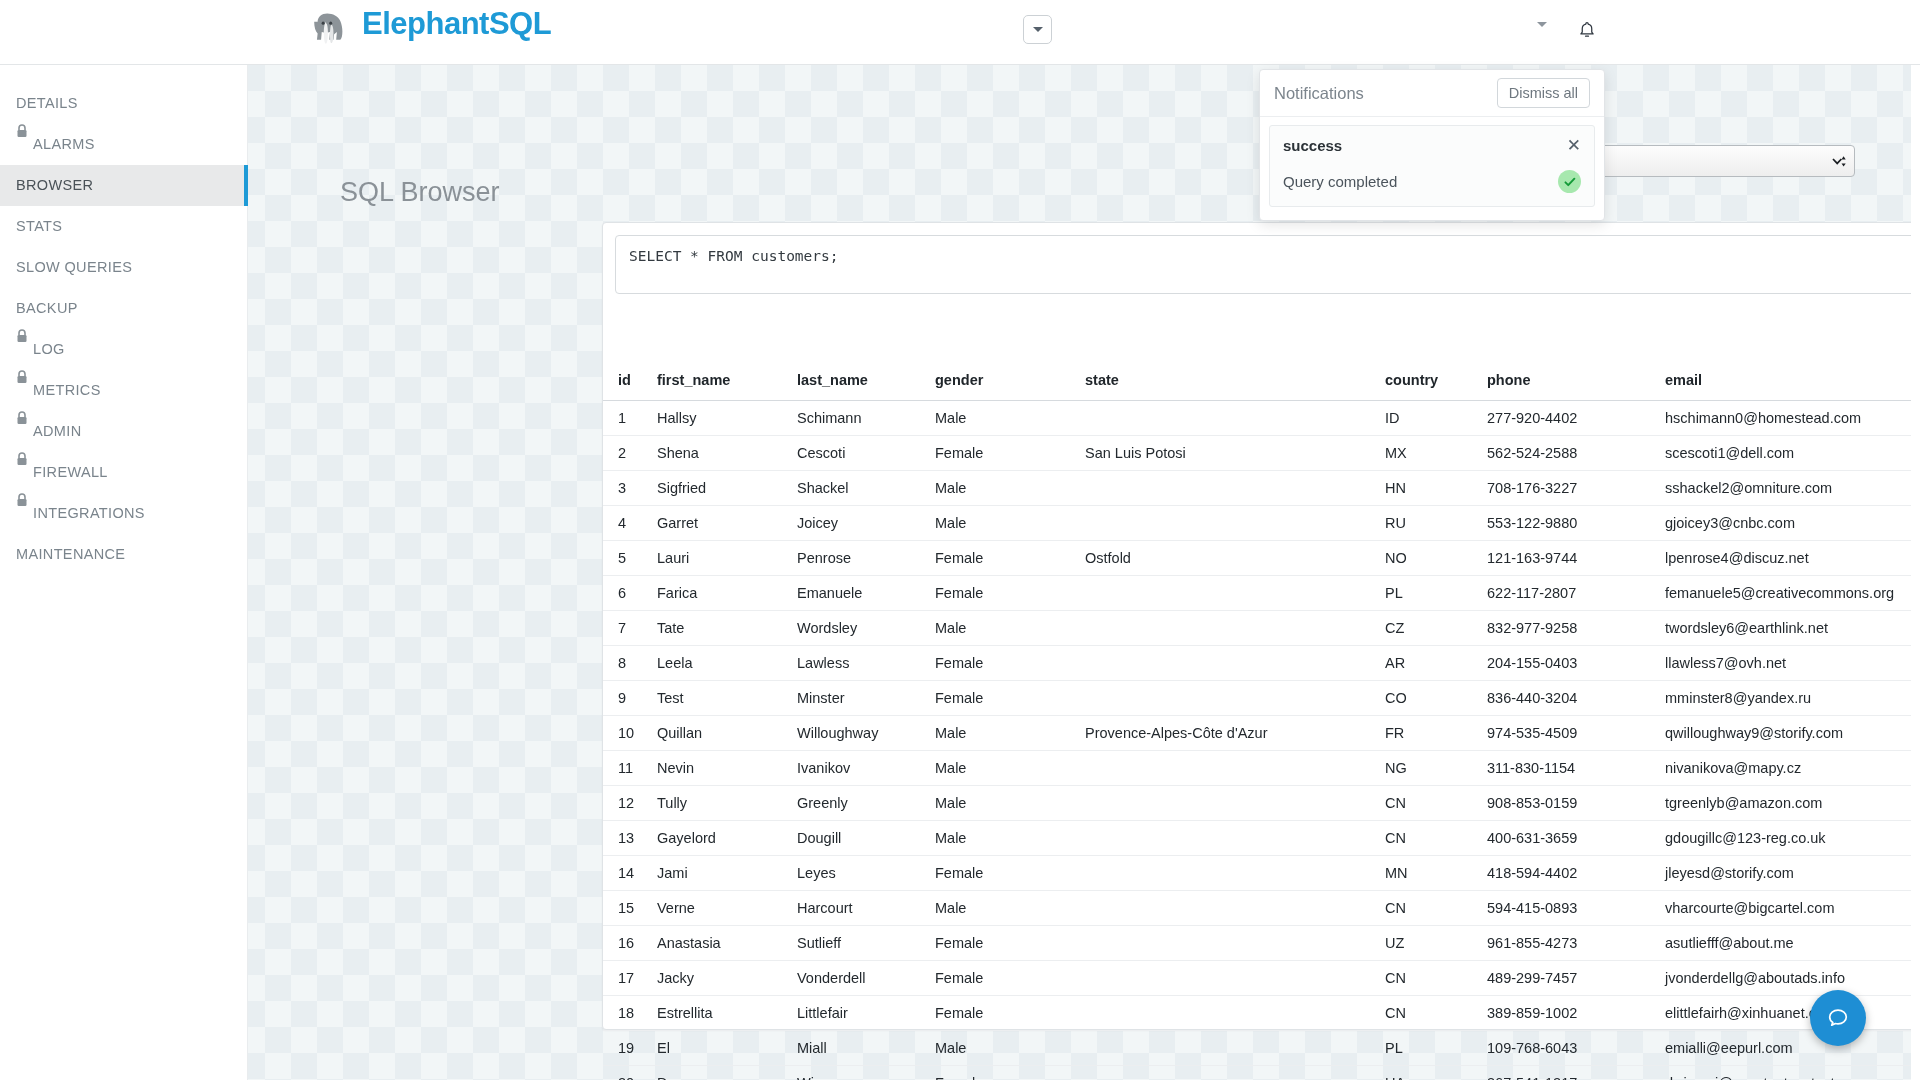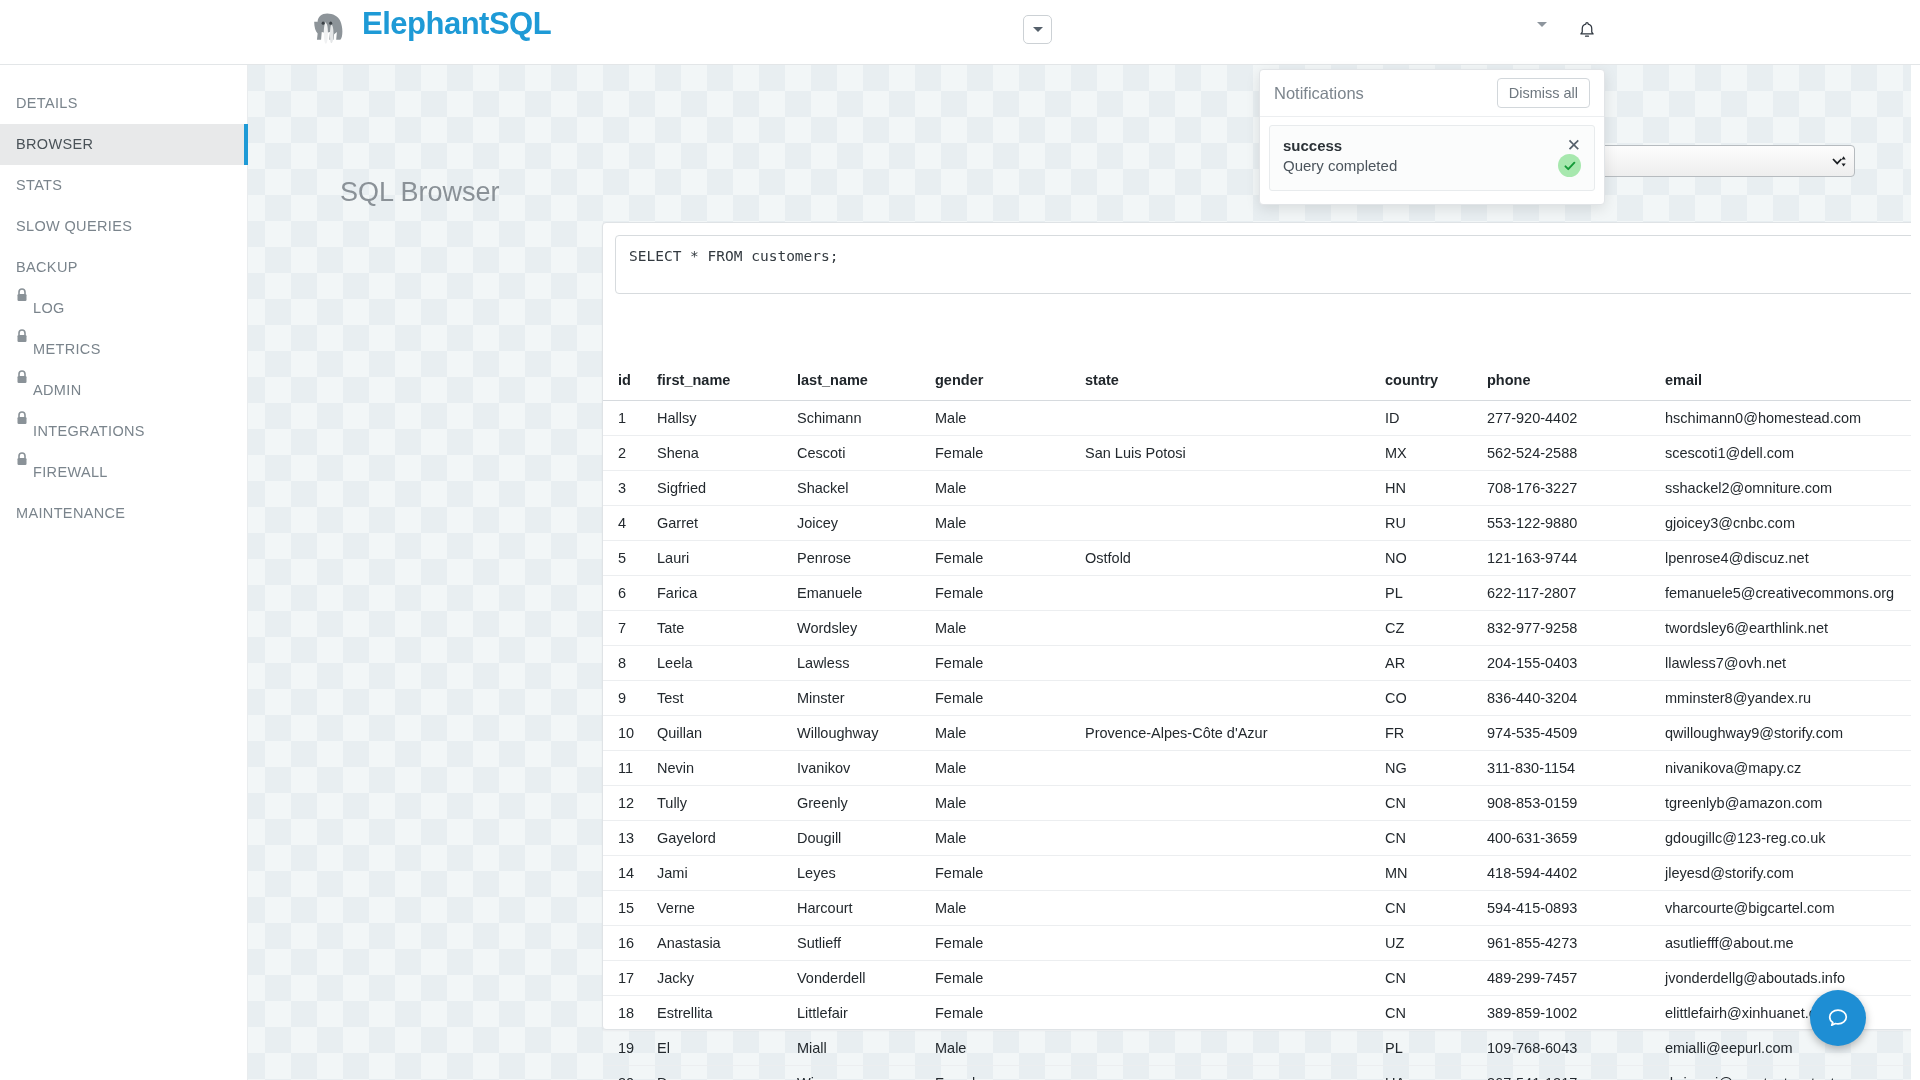--- a/index.html
+++ b/index.html
@@ -191,20 +191,21 @@
   }
   .notif-body { padding: 8px 9px 13px 9px; }
   .notif-card {
     background: #fbfcfc;
     border: 1px solid #e8ebed;
     border-radius: 3px;
     padding: 11px 13px 13px 13px;
   }
   .notif-card-head {
     display: flex; align-items: center; justify-content: space-between;
+    margin-bottom: 16px;
   }
   .notif-status { font-size: 15px; font-weight: bold; color: #2c3338; }
   .notif-close { font-size: 17px; color: #55606b; cursor: pointer; line-height: 1; }
   .notif-card-body { display: flex; align-items: center; justify-content: space-between; }
   .notif-msg { font-size: 15px; color: #4b545c; }
   .check-circle {
     width: 23px; height: 23px; border-radius: 50%;
     background: #a7e8ae;
     display: flex; align-items: center; justify-content: center;
     flex: 0 0 auto;
@@ -248,66 +249,73 @@
       <path d="M12 3c-.8 0-1.4.6-1.4 1.4v.5C8 5.5 6.3 7.8 6.3 10.5v4l-1.6 2.2h14.6L17.7 14.5v-4c0-2.7-1.7-5-4.3-5.6v-.5C13.4 3.6 12.8 3 12 3z" fill="none" stroke="#2f3740" stroke-width="1.5" stroke-linejoin="round"></path>
       <path d="M10.3 19.4h3.4" stroke="#2f3740" stroke-width="1.6" stroke-linecap="round" fill="none"></path>
     </svg>
   </div>
 </div>
 
 <nav class="sidebar">
   <div class="side-item">
     <span>DETAILS</span>
   </div>
-  <div class="side-item active">
-    <span>BROWSER</span>
-  </div>
-  <div class="side-item">
-    <span>STATS</span>
-  </div>
-  <div class="side-item">
-    <span>SLOW QUERIES</span>
-  </div>
-  <div class="side-item">
-    <span>BACKUP</span>
-  </div>
   <div class="side-item">
     <svg class="lock-icon" viewBox="0 0 12 14">
       <path d="M3 6V4a3 3 0 016 0v2" fill="none" stroke="#8a9298" stroke-width="1.6"></path>
       <rect x="1.5" y="6" width="9" height="7" rx="1.2" fill="#8a9298"></rect>
     </svg>
-    <span>LOG</span>
+    <span>ALARMS</span>
+  </div>
+  <div class="side-item active">
+    <span>BROWSER</span>
+  </div>
+  <div class="side-item">
+    <span>STATS</span>
+  </div>
+  <div class="side-item">
+    <span>SLOW QUERIES</span>
+  </div>
+  <div class="side-item">
+    <span>BACKUP</span>
   </div>
   <div class="side-item">
     <svg class="lock-icon" viewBox="0 0 12 14">
       <path d="M3 6V4a3 3 0 016 0v2" fill="none" stroke="#8a9298" stroke-width="1.6"></path>
       <rect x="1.5" y="6" width="9" height="7" rx="1.2" fill="#8a9298"></rect>
     </svg>
-    <span>METRICS</span>
+    <span>LOG</span>
   </div>
   <div class="side-item">
     <svg class="lock-icon" viewBox="0 0 12 14">
       <path d="M3 6V4a3 3 0 016 0v2" fill="none" stroke="#8a9298" stroke-width="1.6"></path>
       <rect x="1.5" y="6" width="9" height="7" rx="1.2" fill="#8a9298"></rect>
     </svg>
-    <span>ADMIN</span>
+    <span>METRICS</span>
   </div>
   <div class="side-item">
     <svg class="lock-icon" viewBox="0 0 12 14">
       <path d="M3 6V4a3 3 0 016 0v2" fill="none" stroke="#8a9298" stroke-width="1.6"></path>
       <rect x="1.5" y="6" width="9" height="7" rx="1.2" fill="#8a9298"></rect>
     </svg>
-    <span>INTEGRATIONS</span>
+    <span>ADMIN</span>
   </div>
   <div class="side-item">
     <svg class="lock-icon" viewBox="0 0 12 14">
       <path d="M3 6V4a3 3 0 016 0v2" fill="none" stroke="#8a9298" stroke-width="1.6"></path>
       <rect x="1.5" y="6" width="9" height="7" rx="1.2" fill="#8a9298"></rect>
     </svg>
     <span>FIREWALL</span>
+  </div>
+  <div class="side-item">
+    <svg class="lock-icon" viewBox="0 0 12 14">
+      <path d="M3 6V4a3 3 0 016 0v2" fill="none" stroke="#8a9298" stroke-width="1.6"></path>
+      <rect x="1.5" y="6" width="9" height="7" rx="1.2" fill="#8a9298"></rect>
+    </svg>
+    <span>INTEGRATIONS</span>
   </div>
   <div class="side-item">
     <span>MAINTENANCE</span>
   </div>
 </nav>
 
 <div class="main">
 
   <h1 class="page-title">SQL Browser</h1>
 

